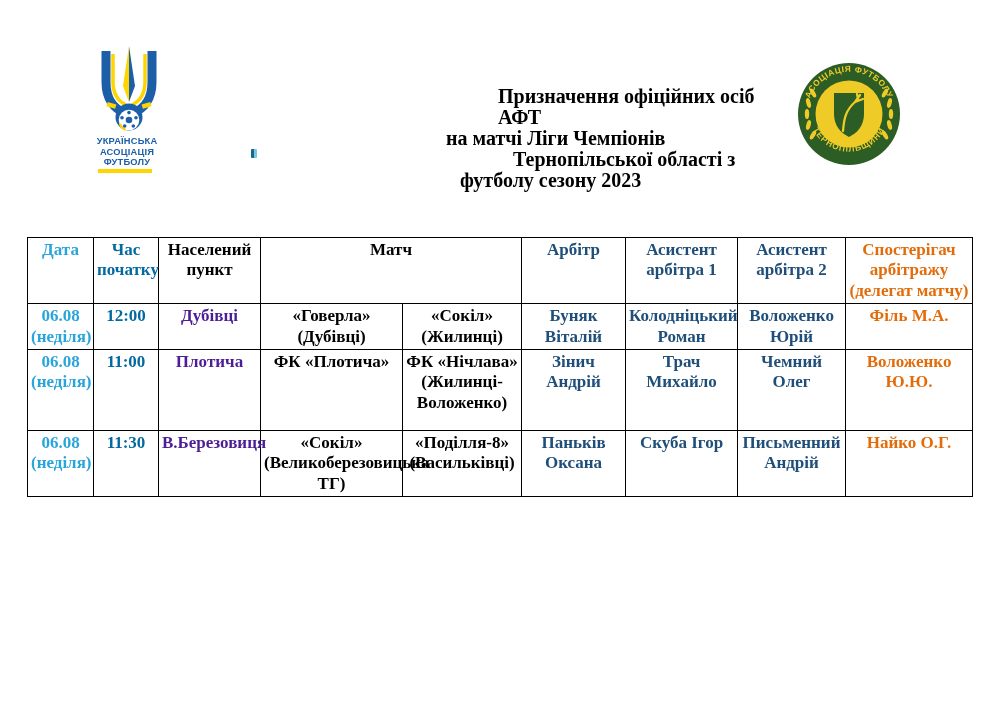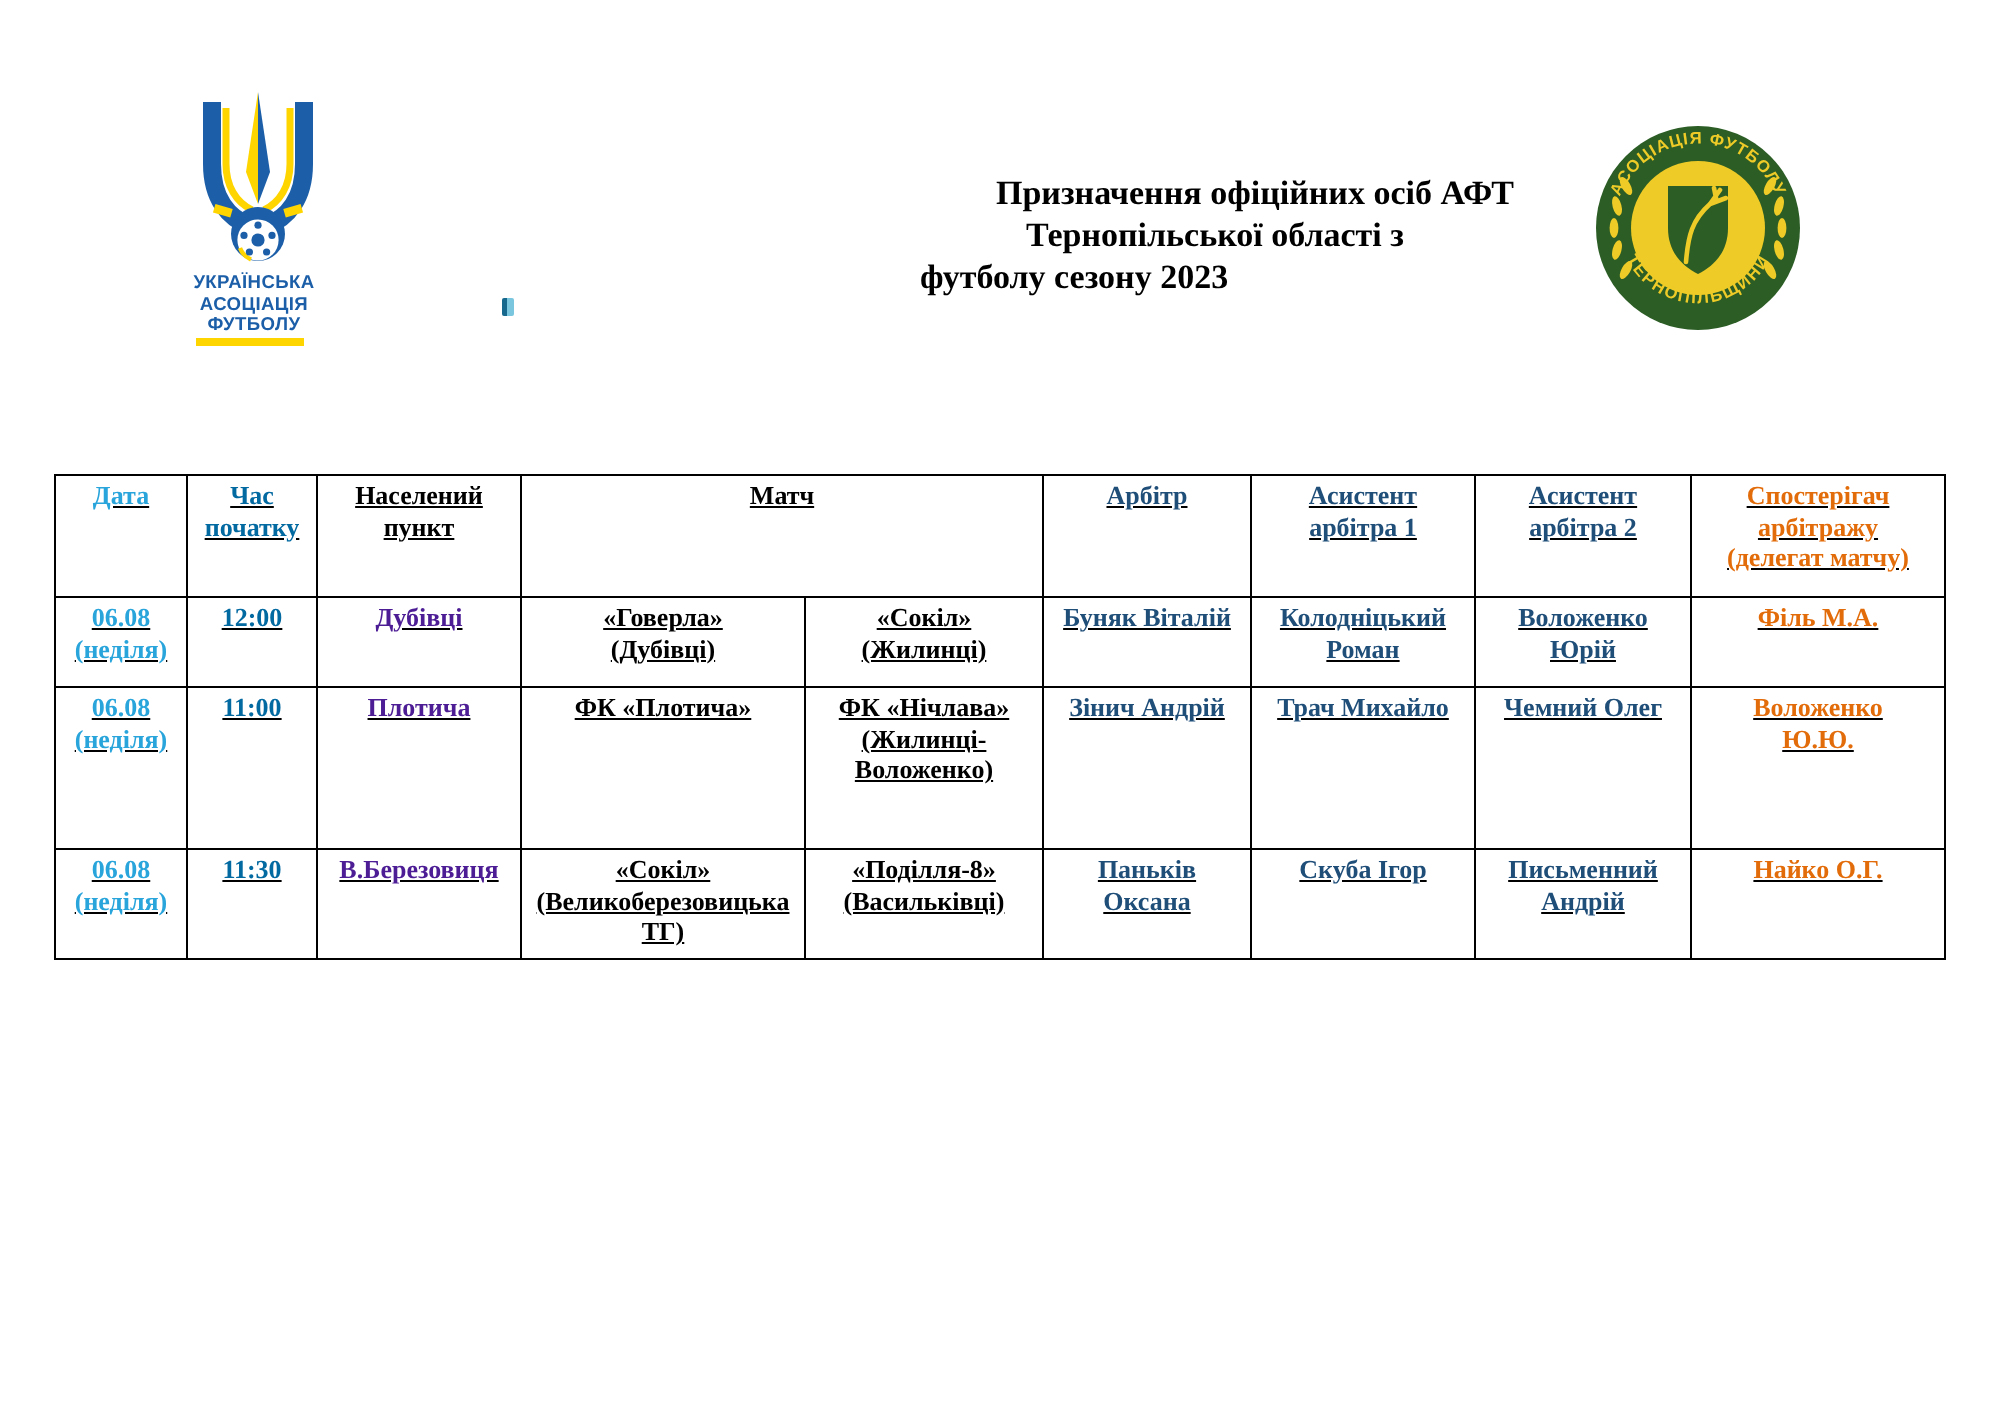--- a/index.html
+++ b/index.html
@@ -18,31 +18,31 @@
   .blue-mark{
     position:absolute;left:251px;top:149px;width:6px;height:9px;
     background:linear-gradient(to right,#16688C 45%,#7BC6DF 45%);border-radius:1px;
   }
   
   .aft-logo{position:absolute;left:797px;top:62px;width:104px;height:104px;}
   .aft-logo text{font-family:"Liberation Sans", sans-serif;font-weight:bold;}
   
   .doc-title{
     position:absolute;left:440px;top:86px;width:350px;
-    font-size:17px;font-weight:bold;color:#000;line-height:21px;
+    font-size:20px;font-weight:bold;color:#000;line-height:21px;
   }
   .doc-title .t0{padding-left:58px;}
   .doc-title .t1{padding-left:6px;}
   .doc-title .t2{padding-left:73px;}
   .doc-title .t3{padding-left:8px;margin-left:12px;}
   
   table.assignments{
     position:absolute;left:27px;top:237px;width:945px;
     border-collapse:collapse;table-layout:fixed;
-    font-weight:bold;font-size:13px;text-decoration:underline;
+    font-weight:bold;font-size:17px;
   }
   .assignments th,.assignments td{
     border:1.4px solid #000;vertical-align:top;text-align:center;
     padding:2px 3px;white-space:pre-line;line-height:1.2;
   }
   tr.hdr{height:61px;} tr.r1{height:45px;} tr.r2{height:81px;} tr.r3{height:55px;}
   .c-date{color:#29A5DC;} .c-time{color:#0369a1;} .c-settl{color:#4c1d95;}
   .c-match{color:#000000;} .c-ref{color:#1F4E79;} .c-obs{color:#E36C0A;}
 </style>
 </head>
@@ -76,20 +76,21 @@
   </svg>
 </div>
 <div class="uaf-text">УКРАЇНСЬКА
 АСОЦІАЦІЯ
 ФУТБОЛУ</div>
 <div class="uaf-underline"></div>
 <div class="blue-mark"></div>
 
 <div class="doc-title">
   <div class="t0">Призначення офіційних осіб АФТ</div>
+  <div class="t1">на матчі Ліги Чемпіонів</div>
   <div class="t2">Тернопільської області з</div>
   <div class="t3">футболу сезону 2023</div>
 </div>
 
 <div class="aft-logo">
   <svg viewBox="0 0 104 104" width="104" height="104">
     <circle cx="52" cy="52" r="51" fill="#2B5D25"></circle>
     <circle cx="52" cy="52" r="33.5" fill="#EFCB27"></circle>
 
     <g fill="#EFCB27">

